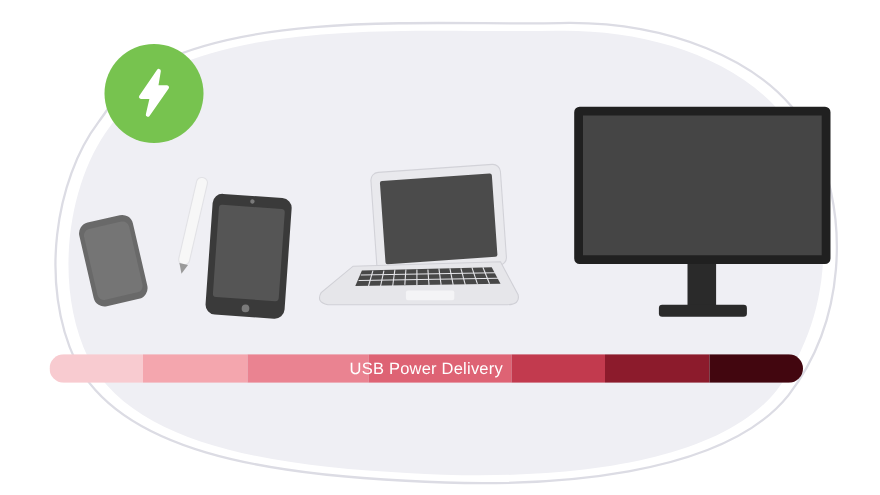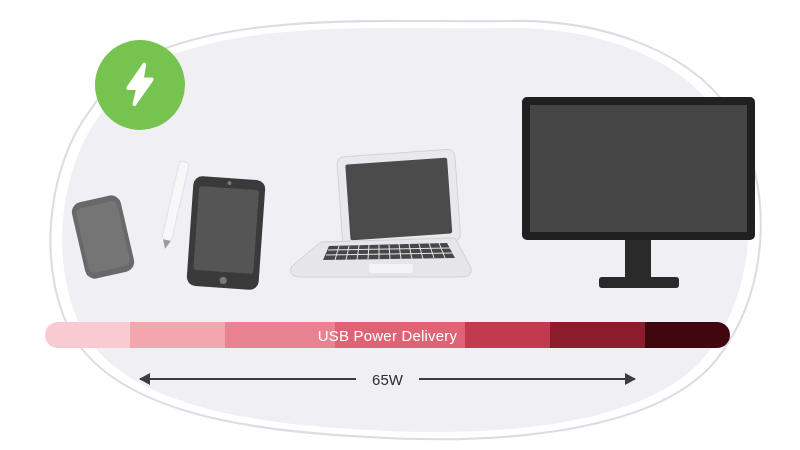--- a/index.html
+++ b/index.html
@@ -122,19 +122,14 @@
         <div class="segment" style="flex: 95 0 0px; background: rgb(244, 166, 174);"></div>
         <div class="segment" style="flex: 110 0 0px; background: rgb(234, 131, 145);"></div>
         <div class="segment" style="flex: 130 0 0px; background: rgb(222, 99, 116);"></div>
         <div class="segment" style="flex: 85 0 0px; background: rgb(194, 58, 78);"></div>
         <div class="segment" style="flex: 95 0 0px; background: rgb(140, 27, 44);"></div>
         <div class="segment" style="flex: 85 0 0px; background: rgb(66, 6, 15);"></div>
       </div>
     <div class="bar-label" style="color: rgb(255, 255, 255);">USB Power Delivery</div>
   </div>
 
-  <div class="arrow-row">
-    <div class="arrow-line left"></div>
-    <span class="wattage">65W</span>
-    <div class="arrow-line right"></div>
-  </div>
 
 </div>
 
 </body></html>

